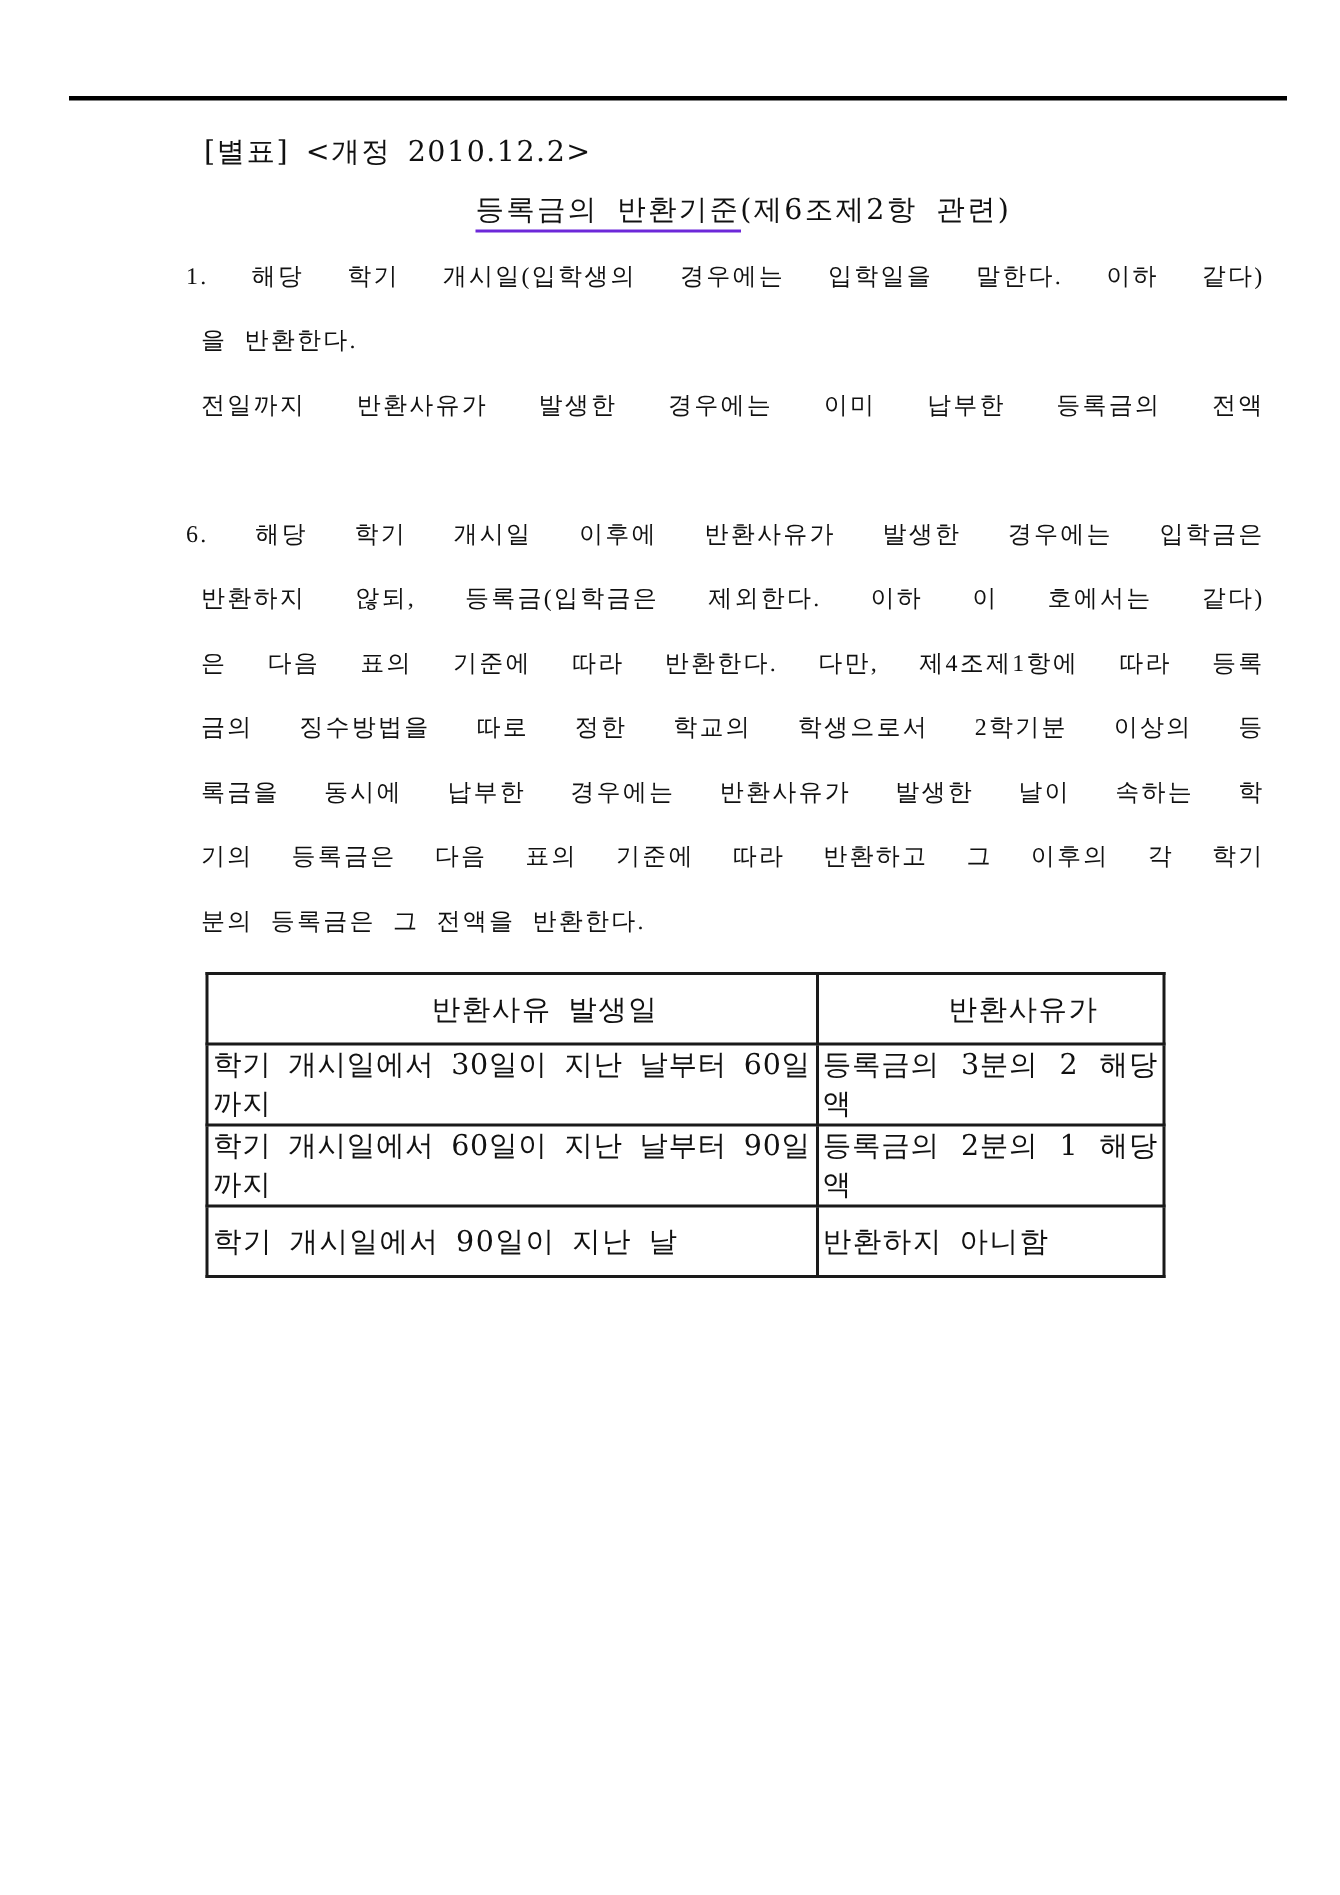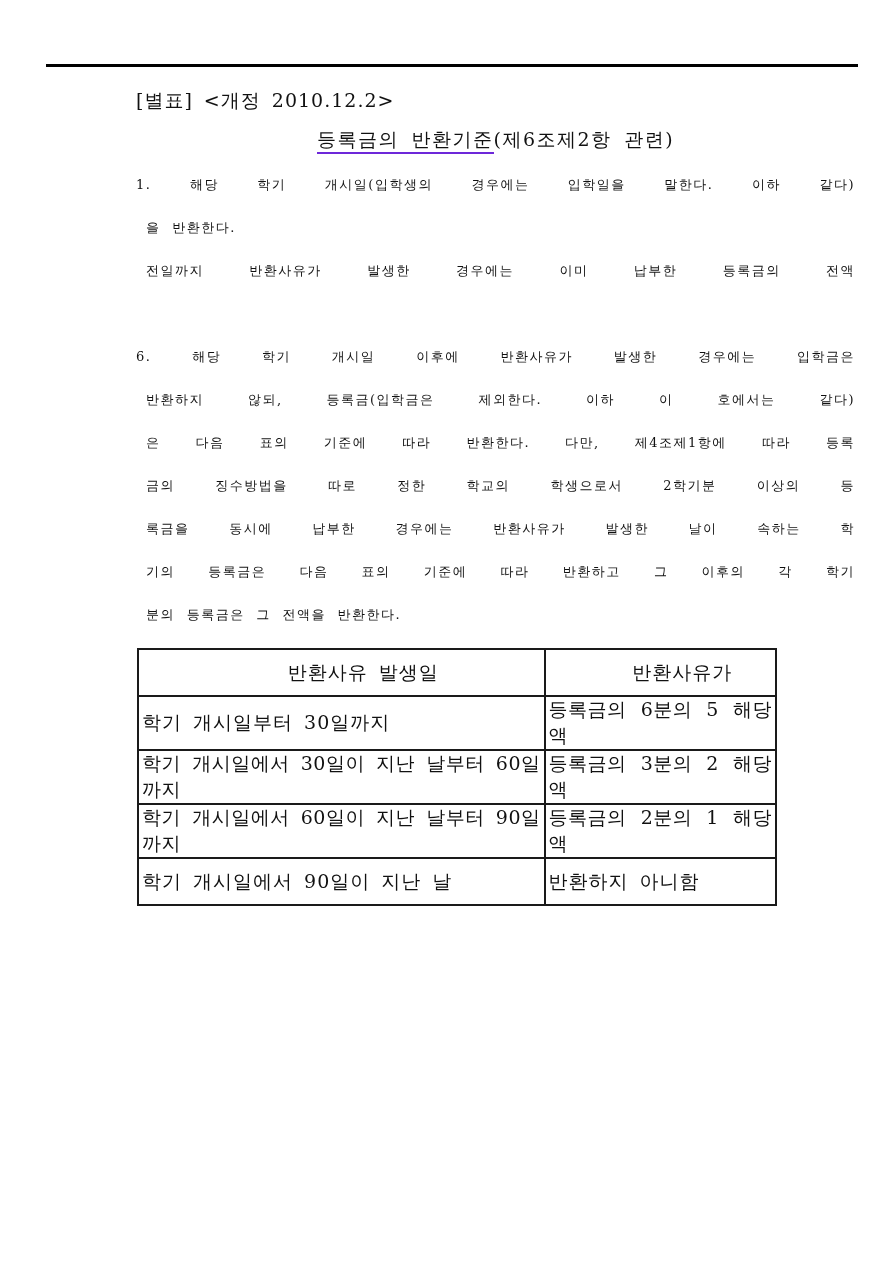--- a/index.html
+++ b/index.html
@@ -21,22 +21,22 @@
     white-space:nowrap;
   }
   .title-row{
     position:absolute;left:136px;top:127px;width:719px;
     font-size:19px;letter-spacing:1.5px;word-spacing:5px;
     text-align:center;white-space:nowrap;
   }
   .title-underline{border-bottom:2px solid #6d28d9;padding-bottom:2px;}
 
   .para{
-    position:absolute;left:136px;width:719px;
-    font-size:13px;letter-spacing:1.5px;word-spacing:6px;
+    position:absolute;left:124px;width:719px;
+    font-size:16px;letter-spacing:1.5px;word-spacing:6px;font-family:Liberation Serif, serif;
   }
   .para .line{
     height:43px;line-height:43px;white-space:nowrap;
   }
   .para .line.fill{
     white-space:normal;
     text-align:justify;
     -moz-text-align-last:justify;
     text-align-last:justify;
   }
@@ -103,24 +103,20 @@
     <colgroup>
       <col class="col-cause">
       <col class="col-amount">
     </colgroup>
     <tbody>
       <tr>
         <th>반환사유 발생일</th>
         <th>반환사유가</th>
       </tr>
       <tr>
-        <td>학기 개시일부터 30일까지</td>
-        <td class="fill">등록금의 6분의 5 해당액</td>
-      </tr>
-      <tr>
         <td class="fill">학기 개시일에서 30일이 지난 날부터 60일까지</td>
         <td class="fill">등록금의 3분의 2 해당액</td>
       </tr>
       <tr>
         <td class="fill">학기 개시일에서 60일이 지난 날부터 90일까지</td>
         <td class="fill">등록금의 2분의 1 해당액</td>
       </tr>
       <tr>
         <td>학기 개시일에서 90일이 지난 날</td>
         <td>반환하지 아니함</td>

